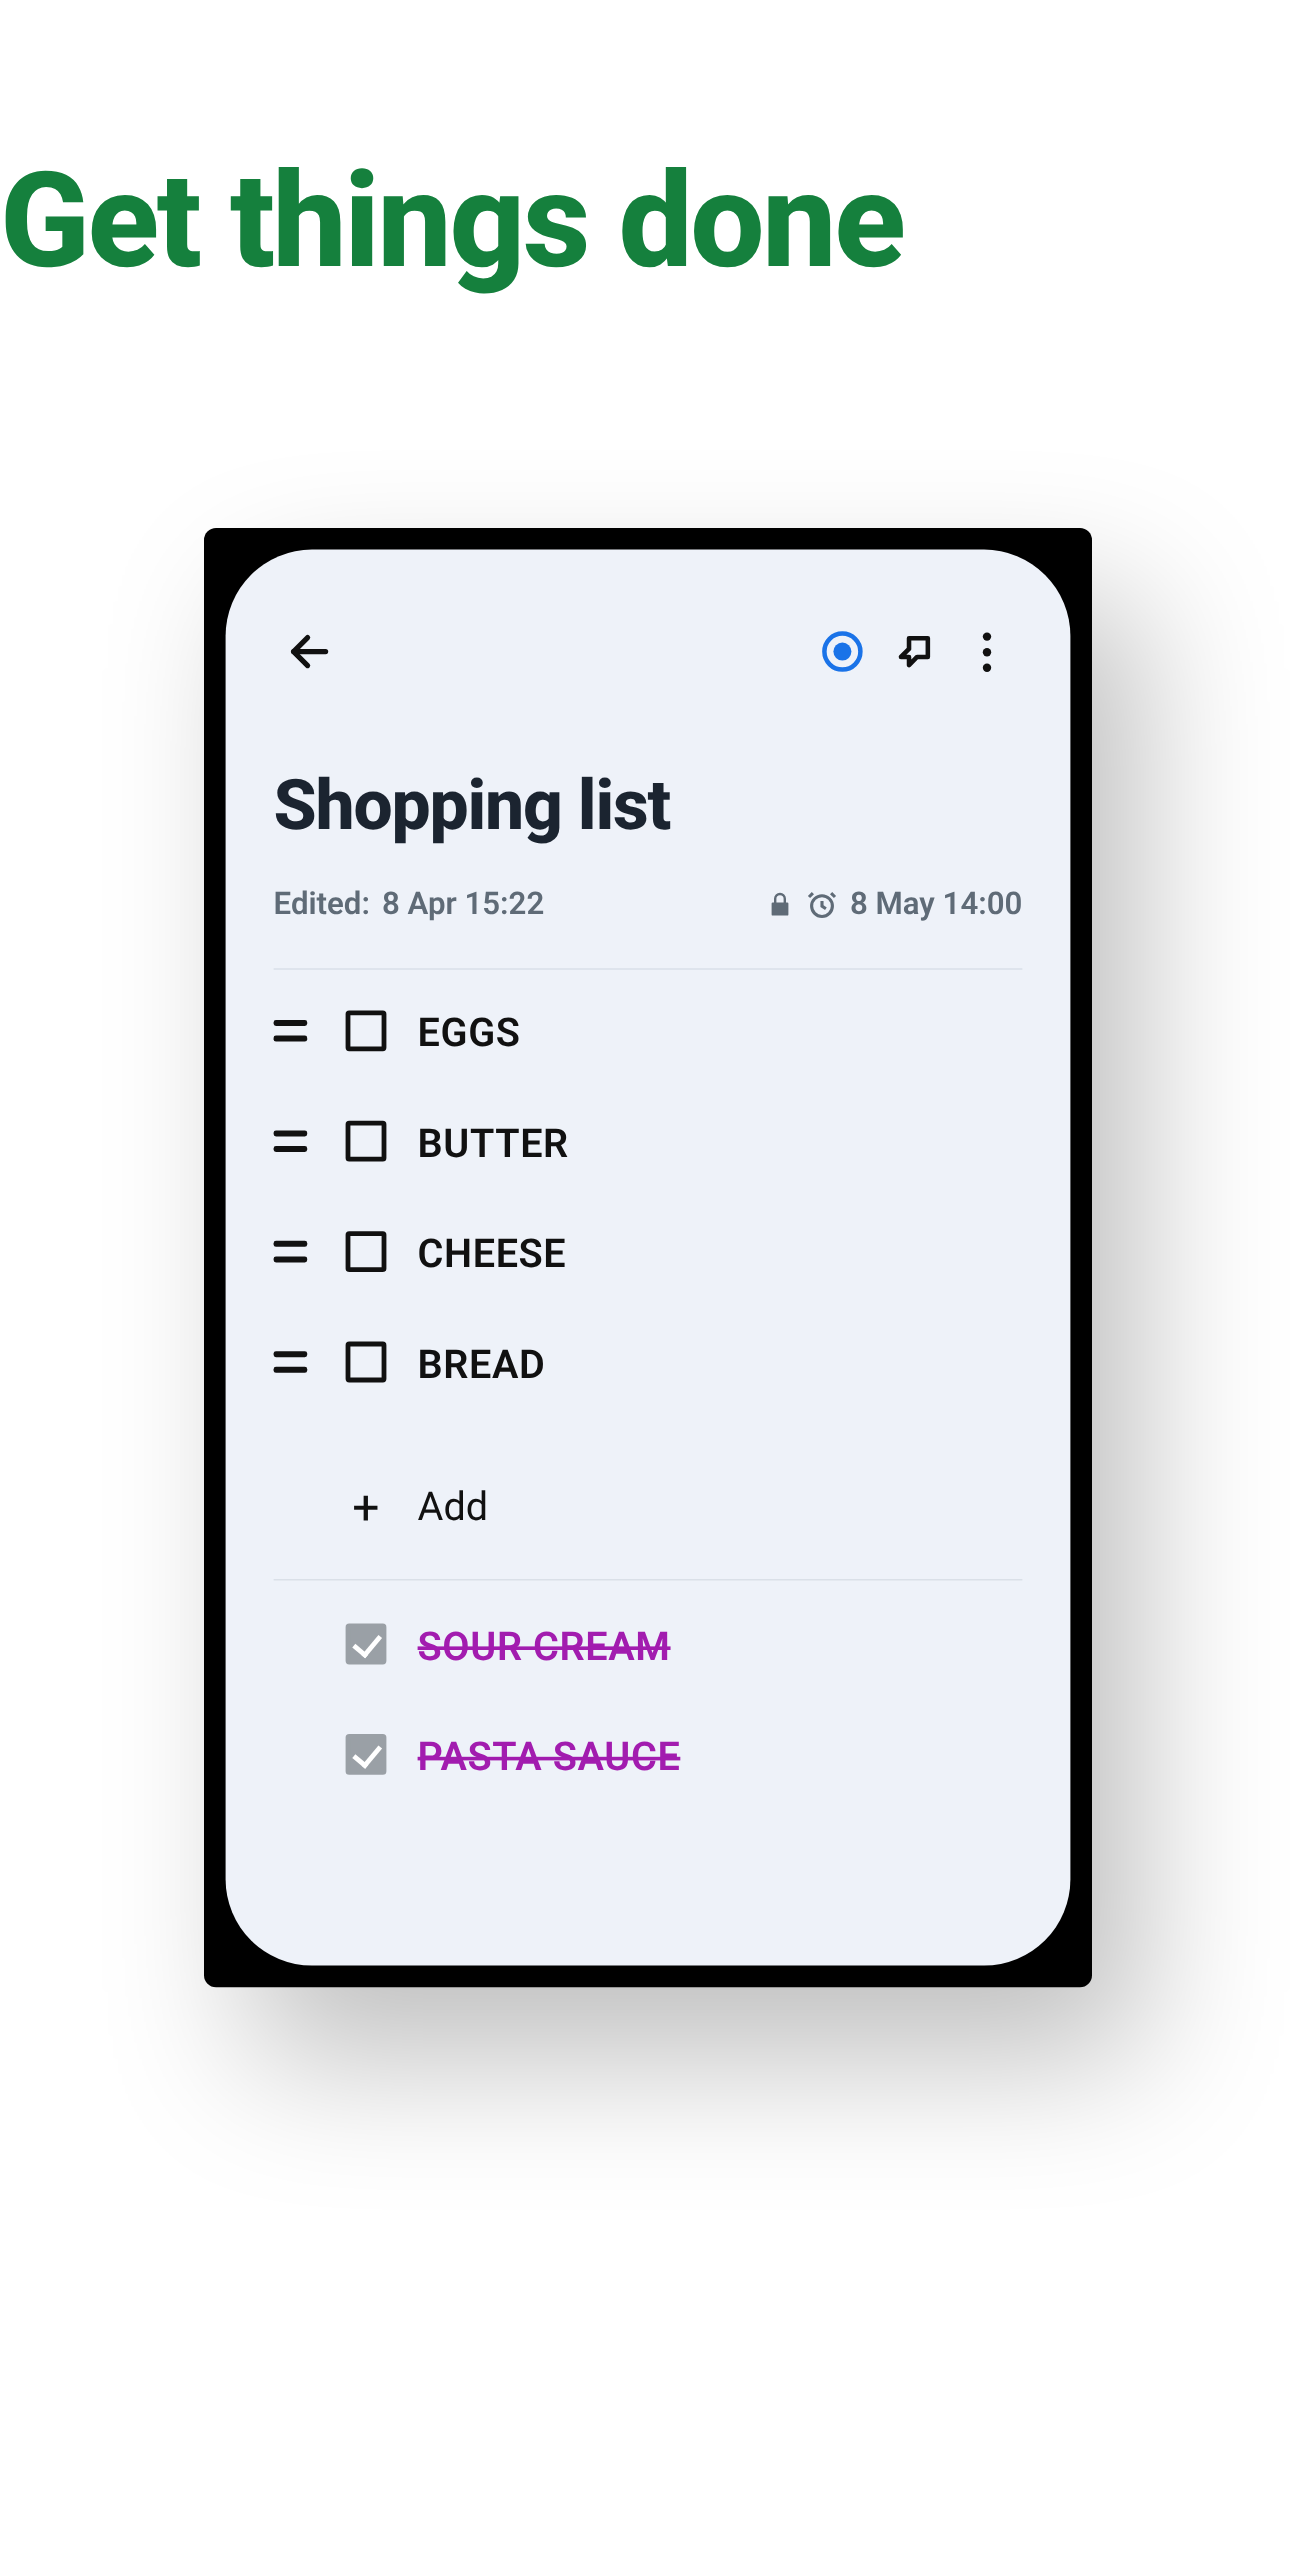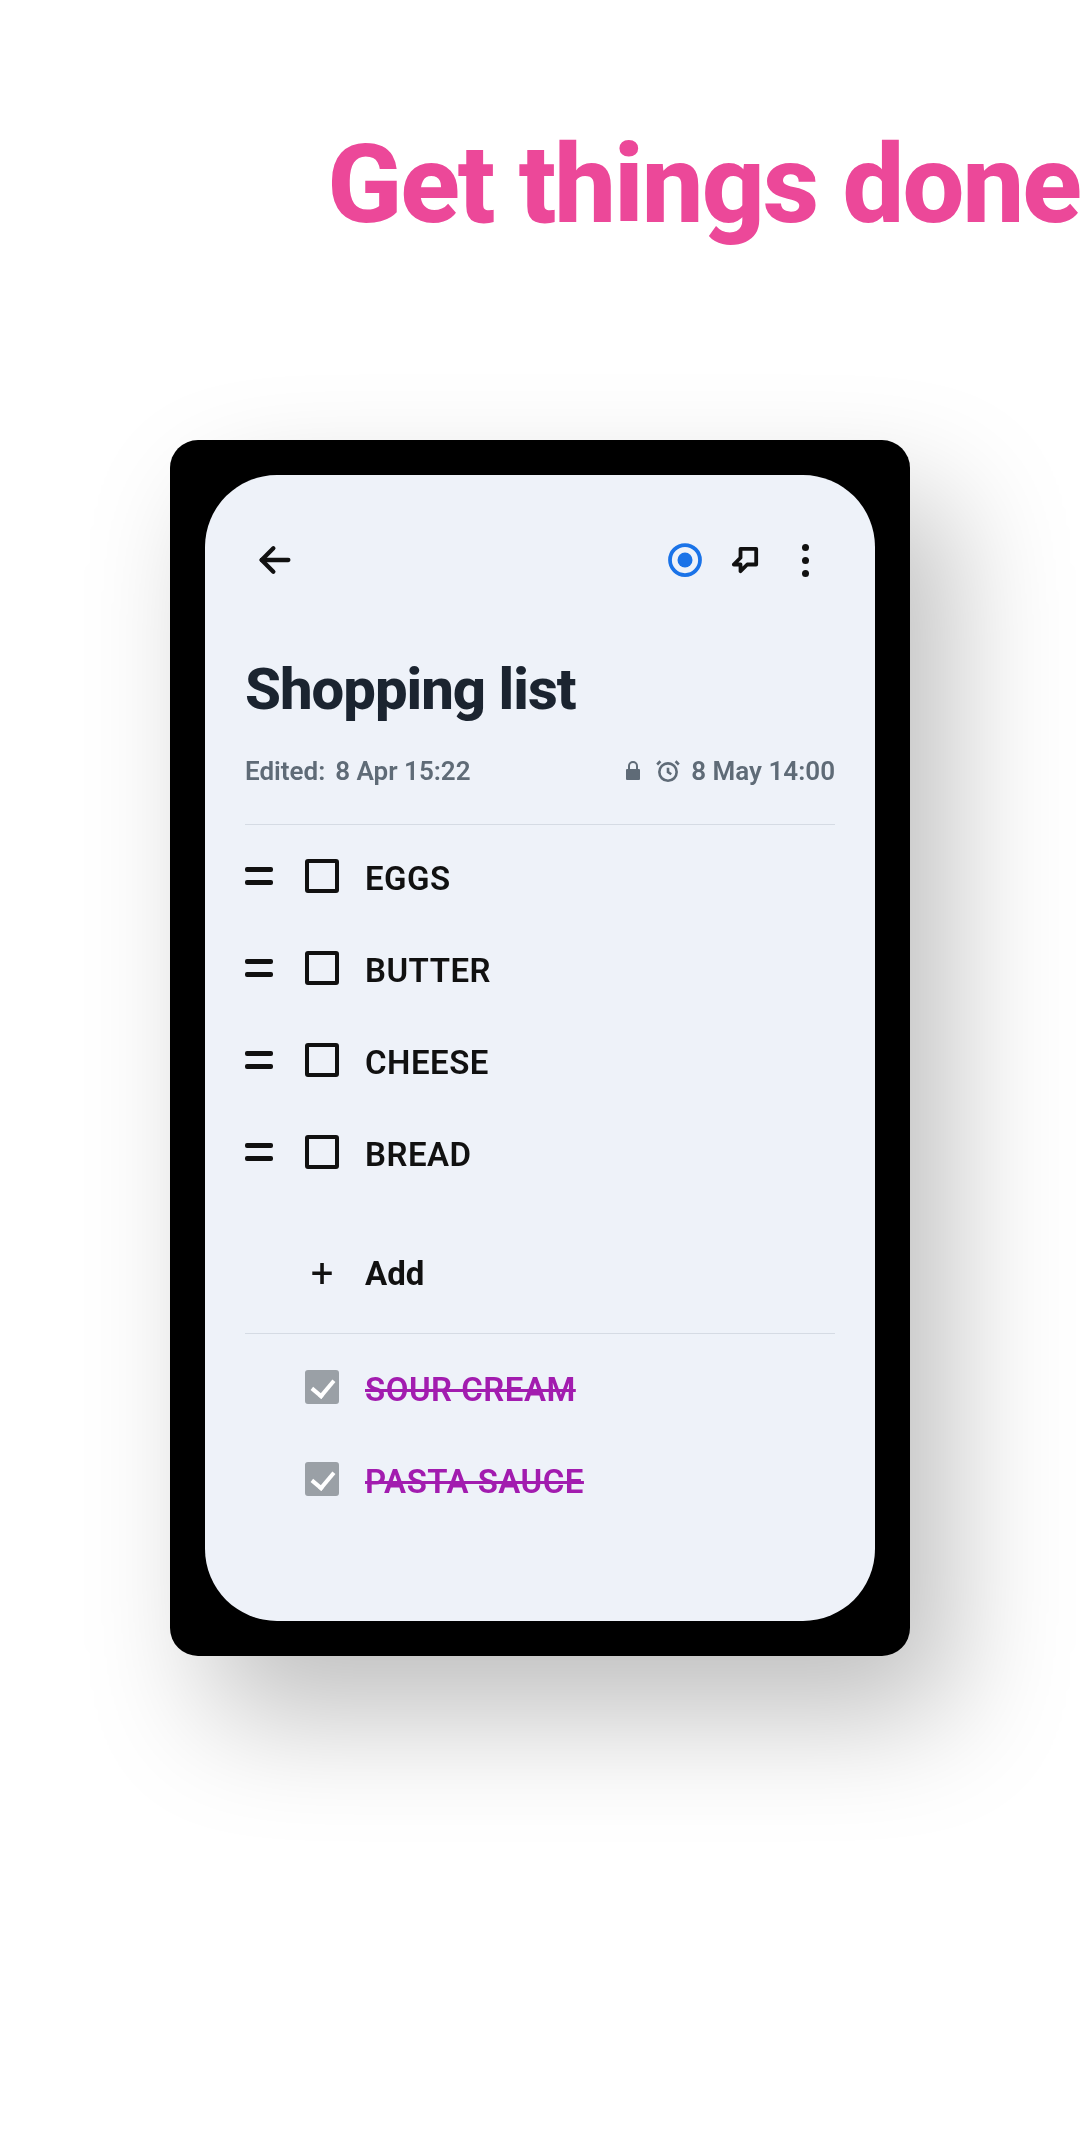--- a/index.html
+++ b/index.html
@@ -7,36 +7,35 @@
   body {
     background: #ffffff;
     font-family: -apple-system, BlinkMacSystemFont, "Segoe UI", Roboto, Helvetica, Arial, sans-serif;
     position: relative;
     overflow: hidden;
   }
   .hero {
     position: absolute;
     top: 120px;
     left: 0; right: 0;
-    text-align: right;
+    text-align: left;
     font-weight: 800;
     font-size: 110px;
-    color: #ec4899;
+    color: #15803d;
     letter-spacing: -2px;
-    padding-left: 25px;
   }
   .phone {
     position: absolute;
     top: 440px;
     left: 170px;
     width: 740px;
     height: 1216px;
-    border-radius: 28px;
+    border-radius: 10px;
     background: #000;
-    padding: 35px;
+    padding: 18px;
     box-shadow: 40px 60px 120px rgba(0,0,0,0.25);
   }
   .screen {
     width: 100%;
     height: 100%;
     background: #eef2f9;
     border-radius: 72px;
     padding: 50px 40px 40px 40px;
     overflow: hidden;
   }
@@ -117,21 +116,21 @@
     color: #a21caf;
     text-decoration: line-through;
     text-decoration-thickness: 3px;
   }
   .add-row {
     display:flex; align-items:center; gap:26px;
     height: 92px;
     padding-left: 60px;
   }
   .plus { font-size: 40px; font-weight: 400; color:#111; width:34px; text-align:center;}
-  .add-label { font-size: 33px; color:#111;font-weight:bold; }
+  .add-label { font-size: 33px; color:#111; }
   .rule2 {
     height: 1px;
     background: #d5dbe4;
     margin-top: 14px;
     margin-bottom: 36px;
   }
   .done-section .item { padding-left: 60px; }
   svg { display:block; }
 </style>
 </head>

